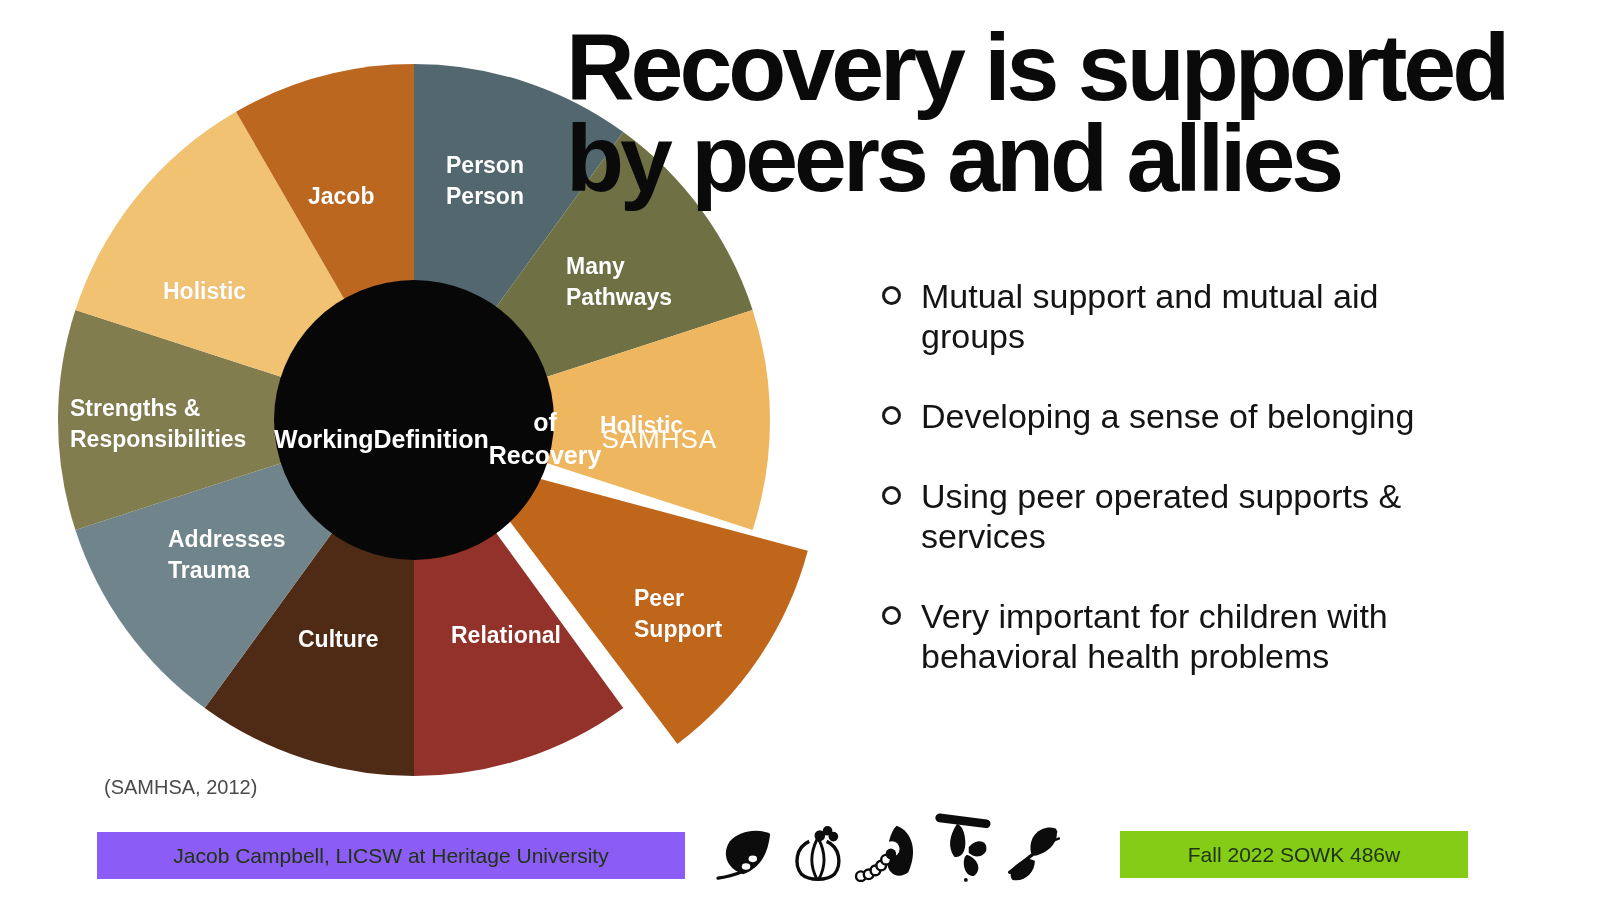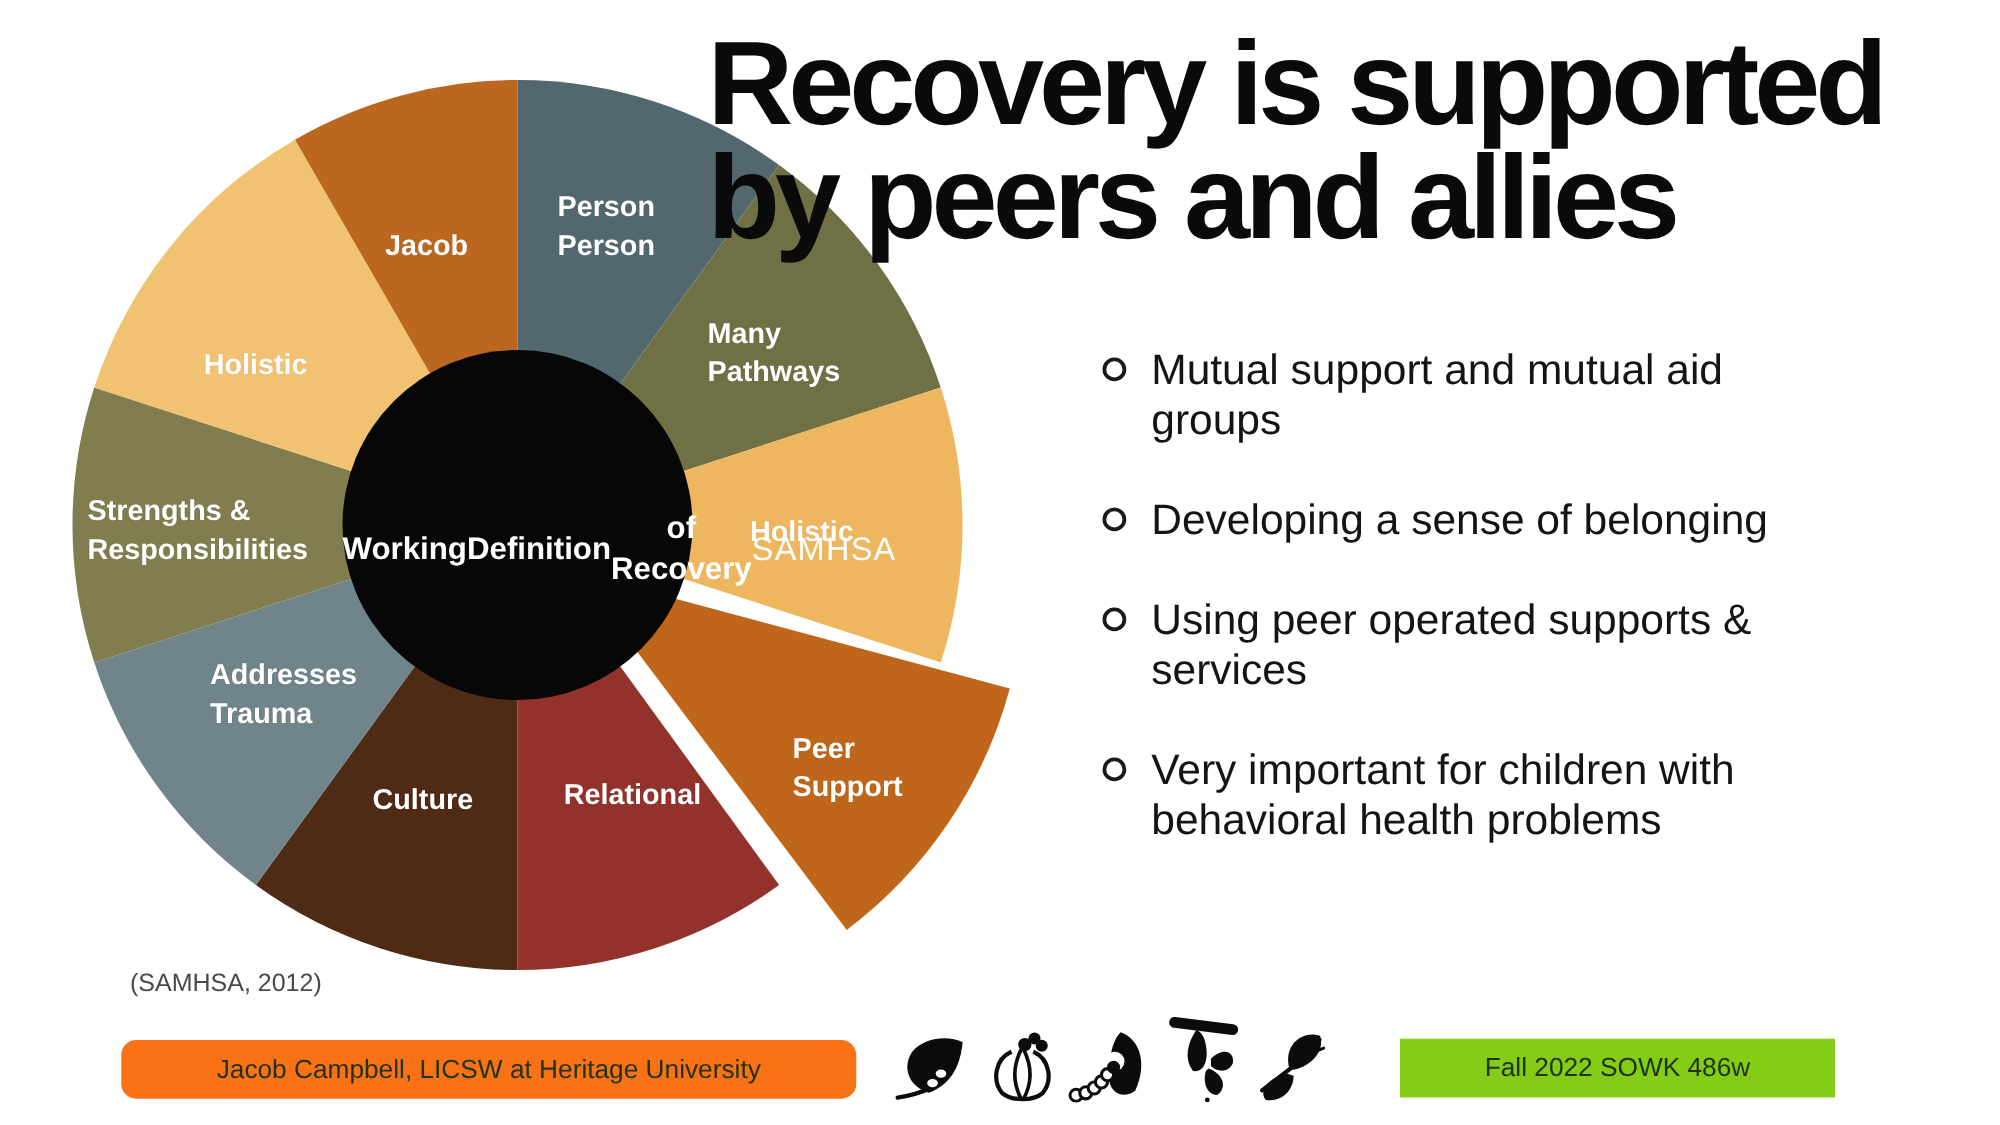--- a/index.html
+++ b/index.html
@@ -131,21 +131,21 @@
       <span class="bullet-text">Using peer operated supports &amp; services</span>
     </li>
     <li>
       <span class="bullet-ring"></span>
       <span class="bullet-text">Very important for children with behavioral health problems</span>
     </li>
   </ul>
 
   <div class="citation">(SAMHSA, 2012)</div>
 
-  <div class="footer-bar left" style="background: #f97316; border-radius: 12px;">
+  <div class="footer-bar left" style="background: #8b5cf6;">
     <span>Jacob Campbell, LICSW at Heritage University</span>
   </div>
 
   <div class="icon-row">
     <svg width="62" height="54" viewBox="0 0 64 56">
       <path d="M2 52 Q16 50 30 44" stroke="#0c0c0c" stroke-width="3.5" fill="none" stroke-linecap="round"></path>
       <path d="M28 48 C10 42 6 26 14 14 C24 2 44 0 56 6 C54 24 48 40 28 48 Z" fill="#0c0c0c"></path>
       <ellipse cx="38" cy="32" rx="4.4" ry="3.4" fill="#ffffff"></ellipse>
       <ellipse cx="31" cy="40" rx="4.4" ry="3.4" fill="#ffffff"></ellipse>
     </svg>

